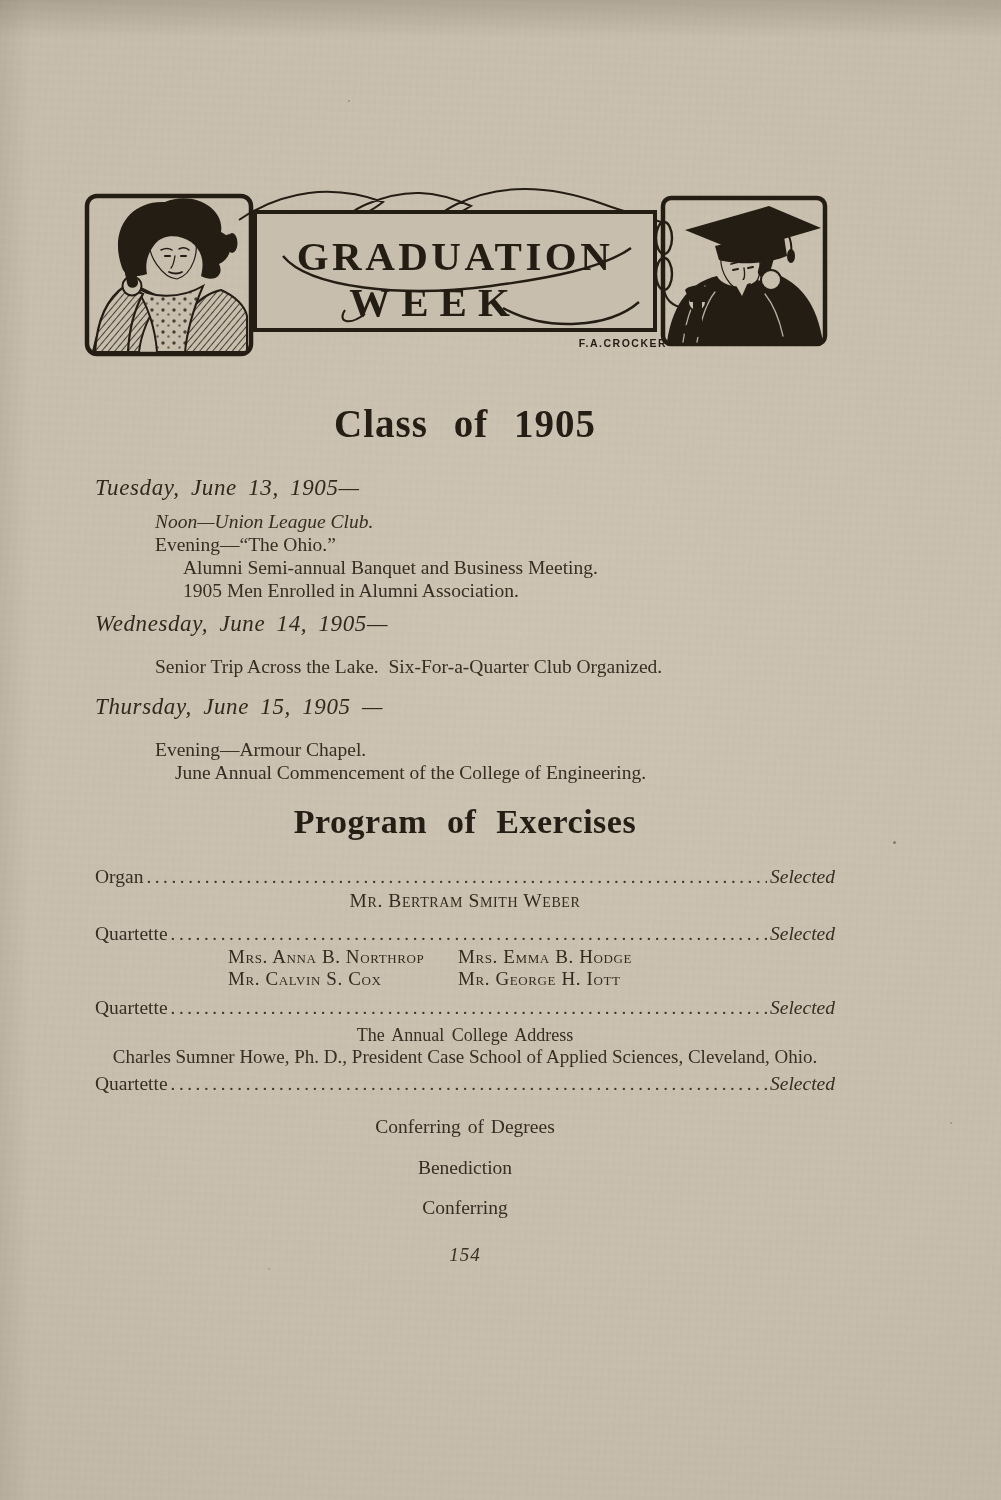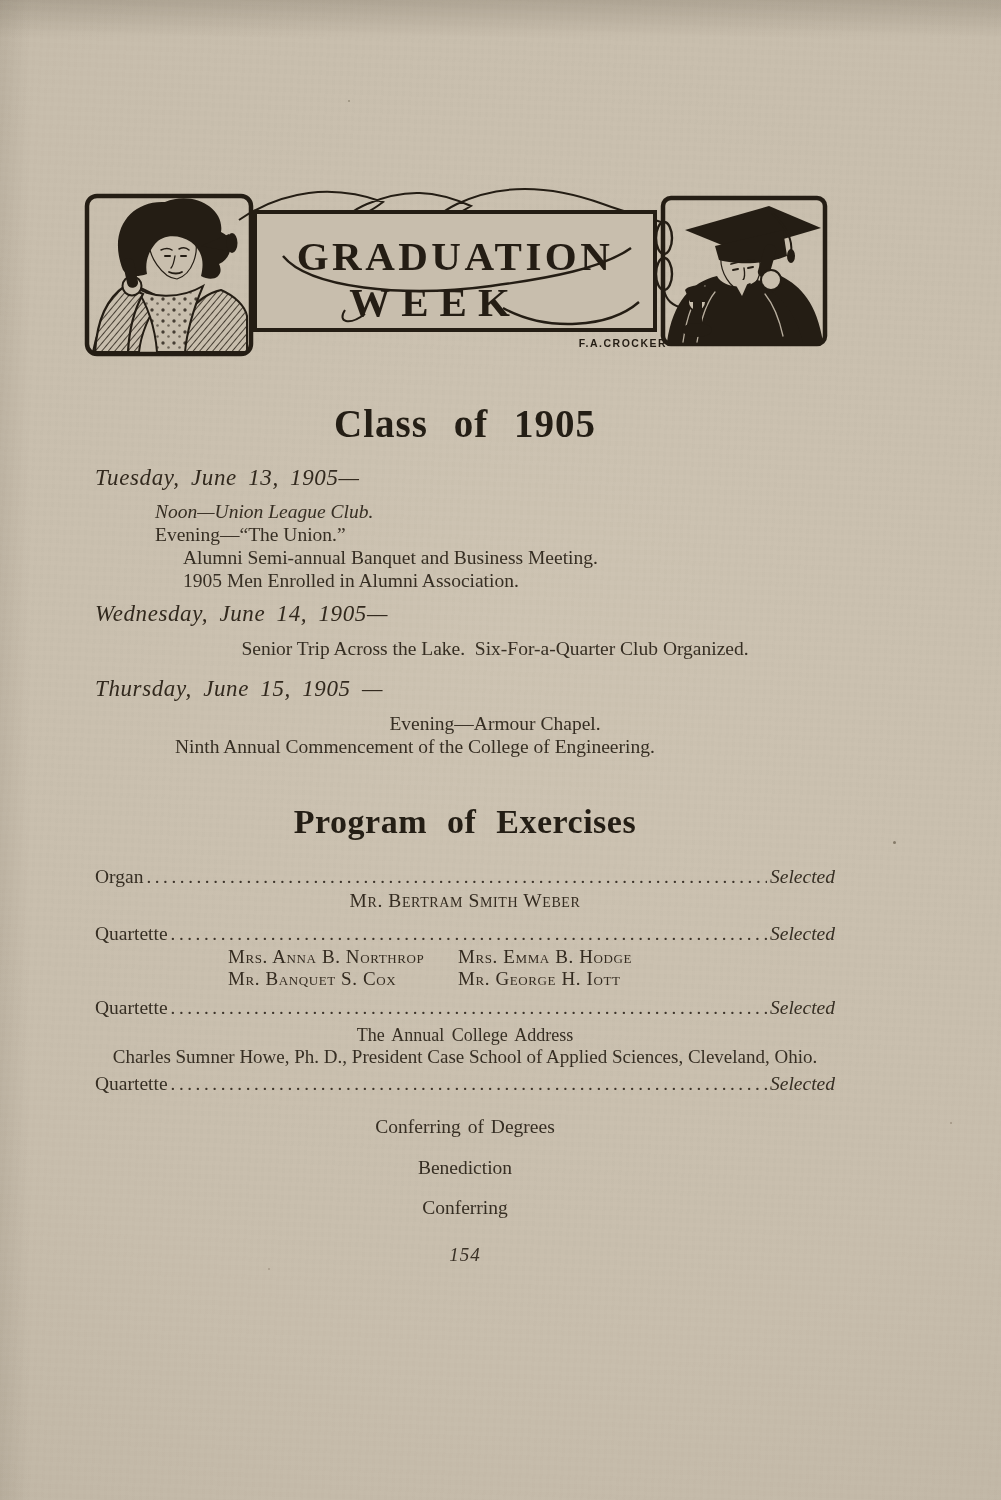--- a/index.html
+++ b/index.html
@@ -20,30 +20,30 @@
     background:
       repeating-linear-gradient(93deg, rgba(120,108,90,.05) 0 3px, rgba(0,0,0,0) 3px 7px),
       repeating-linear-gradient(2deg, rgba(255,252,240,.05) 0 4px, rgba(0,0,0,0) 4px 9px);
   }
   .header-art{position:absolute;left:83px;top:186px;width:747px;height:172px;}
   .title{
     position:absolute;left:95px;top:402px;width:740px;margin:0;
     text-align:center;font-size:39px;font-weight:bold;color:#241e15;
     word-spacing:15px;letter-spacing:1px;line-height:44px;
   }
-  .schedule{position:absolute;left:95px;top:463px;width:740px;}
+  .schedule{position:absolute;left:95px;top:473px;width:740px;}
   .day{
     margin:0;font-size:23px;font-weight:normal;font-style:italic;
     color:#32291e;line-height:30px;letter-spacing:.6px;word-spacing:5px;
   }
   .day.w2{margin-top:7px;}
   .day.w3{margin-top:14px;}
   .ln{font-size:19.5px;line-height:23px;color:#362e23;}
   .ln.first{margin-top:7px;font-style:italic;}
-  .ln.gap{margin-top:8px;text-align:center;}
+  .ln.gap{margin-top:16px;}
   .ia{padding-left:60px;}
   .ib{padding-left:80px;}
   .ic{padding-left:88px;}
   .program{position:absolute;left:95px;top:800px;width:740px;}
   .program-title{
     margin:0;text-align:center;font-size:34px;font-weight:bold;color:#241e15;
     line-height:44px;word-spacing:11px;letter-spacing:.5px;
   }
   .leader-row{display:flex;align-items:flex-end;font-size:19.5px;line-height:24px;}
   .leader-row.r-organ{margin-top:21px;}
@@ -167,51 +167,51 @@
         <ellipse cx="614" cy="144" rx="15" ry="7" fill="#241d14"></ellipse>
       </g>
     </g>
   </svg>
 
   <h1 class="title">Class of 1905</h1>
 
   <div class="schedule">
     <h2 class="day">Tuesday, June 13, 1905—</h2>
     <div class="ln ia first">Noon—Union League Club.</div>
-    <div class="ln ia">Evening—“The Union.”</div>
+    <div class="ln ia">Evening—“The Ohio.”</div>
     <div class="ln ic">Alumni Semi-annual Banquet and Business Meeting.</div>
     <div class="ln ic">1905 Men Enrolled in Alumni Association.</div>
 
     <h2 class="day w2">Wednesday, June 14, 1905—</h2>
     <div class="ln ia gap">Senior Trip Across the Lake. Six-For-a-Quarter Club Organized.</div>
 
     <h2 class="day w3">Thursday, June 15, 1905 —</h2>
     <div class="ln ia gap">Evening—Armour Chapel.</div>
-    <div class="ln ib">Ninth Annual Commencement of the College of Engineering.</div>
+    <div class="ln ib">June Annual Commencement of the College of Engineering.</div>
   </div>
 
   <div class="program">
     <h2 class="program-title">Program of Exercises</h2>
 
     <div class="leader-row r-organ">
       <span class="p-label">Organ</span>
       <span class="dots"></span>
       <span class="p-value">Selected</span>
     </div>
     <div class="center sc performer">Mr. Bertram Smith Weber</div>
 
     <div class="leader-row r-q1">
       <span class="p-label">Quartette</span>
       <span class="dots"></span>
       <span class="p-value">Selected</span>
     </div>
     <div class="names sc">
       <div class="ncol">
         <div>Mrs. Anna B. Northrop</div>
-        <div>Mr. Banquet S. Cox</div>
+        <div>Mr. Calvin S. Cox</div>
       </div>
       <div class="ncol">
         <div>Mrs. Emma B. Hodge</div>
         <div>Mr. George H. Iott</div>
       </div>
     </div>
 
     <div class="leader-row r-q2">
       <span class="p-label">Quartette</span>
       <span class="dots"></span>

